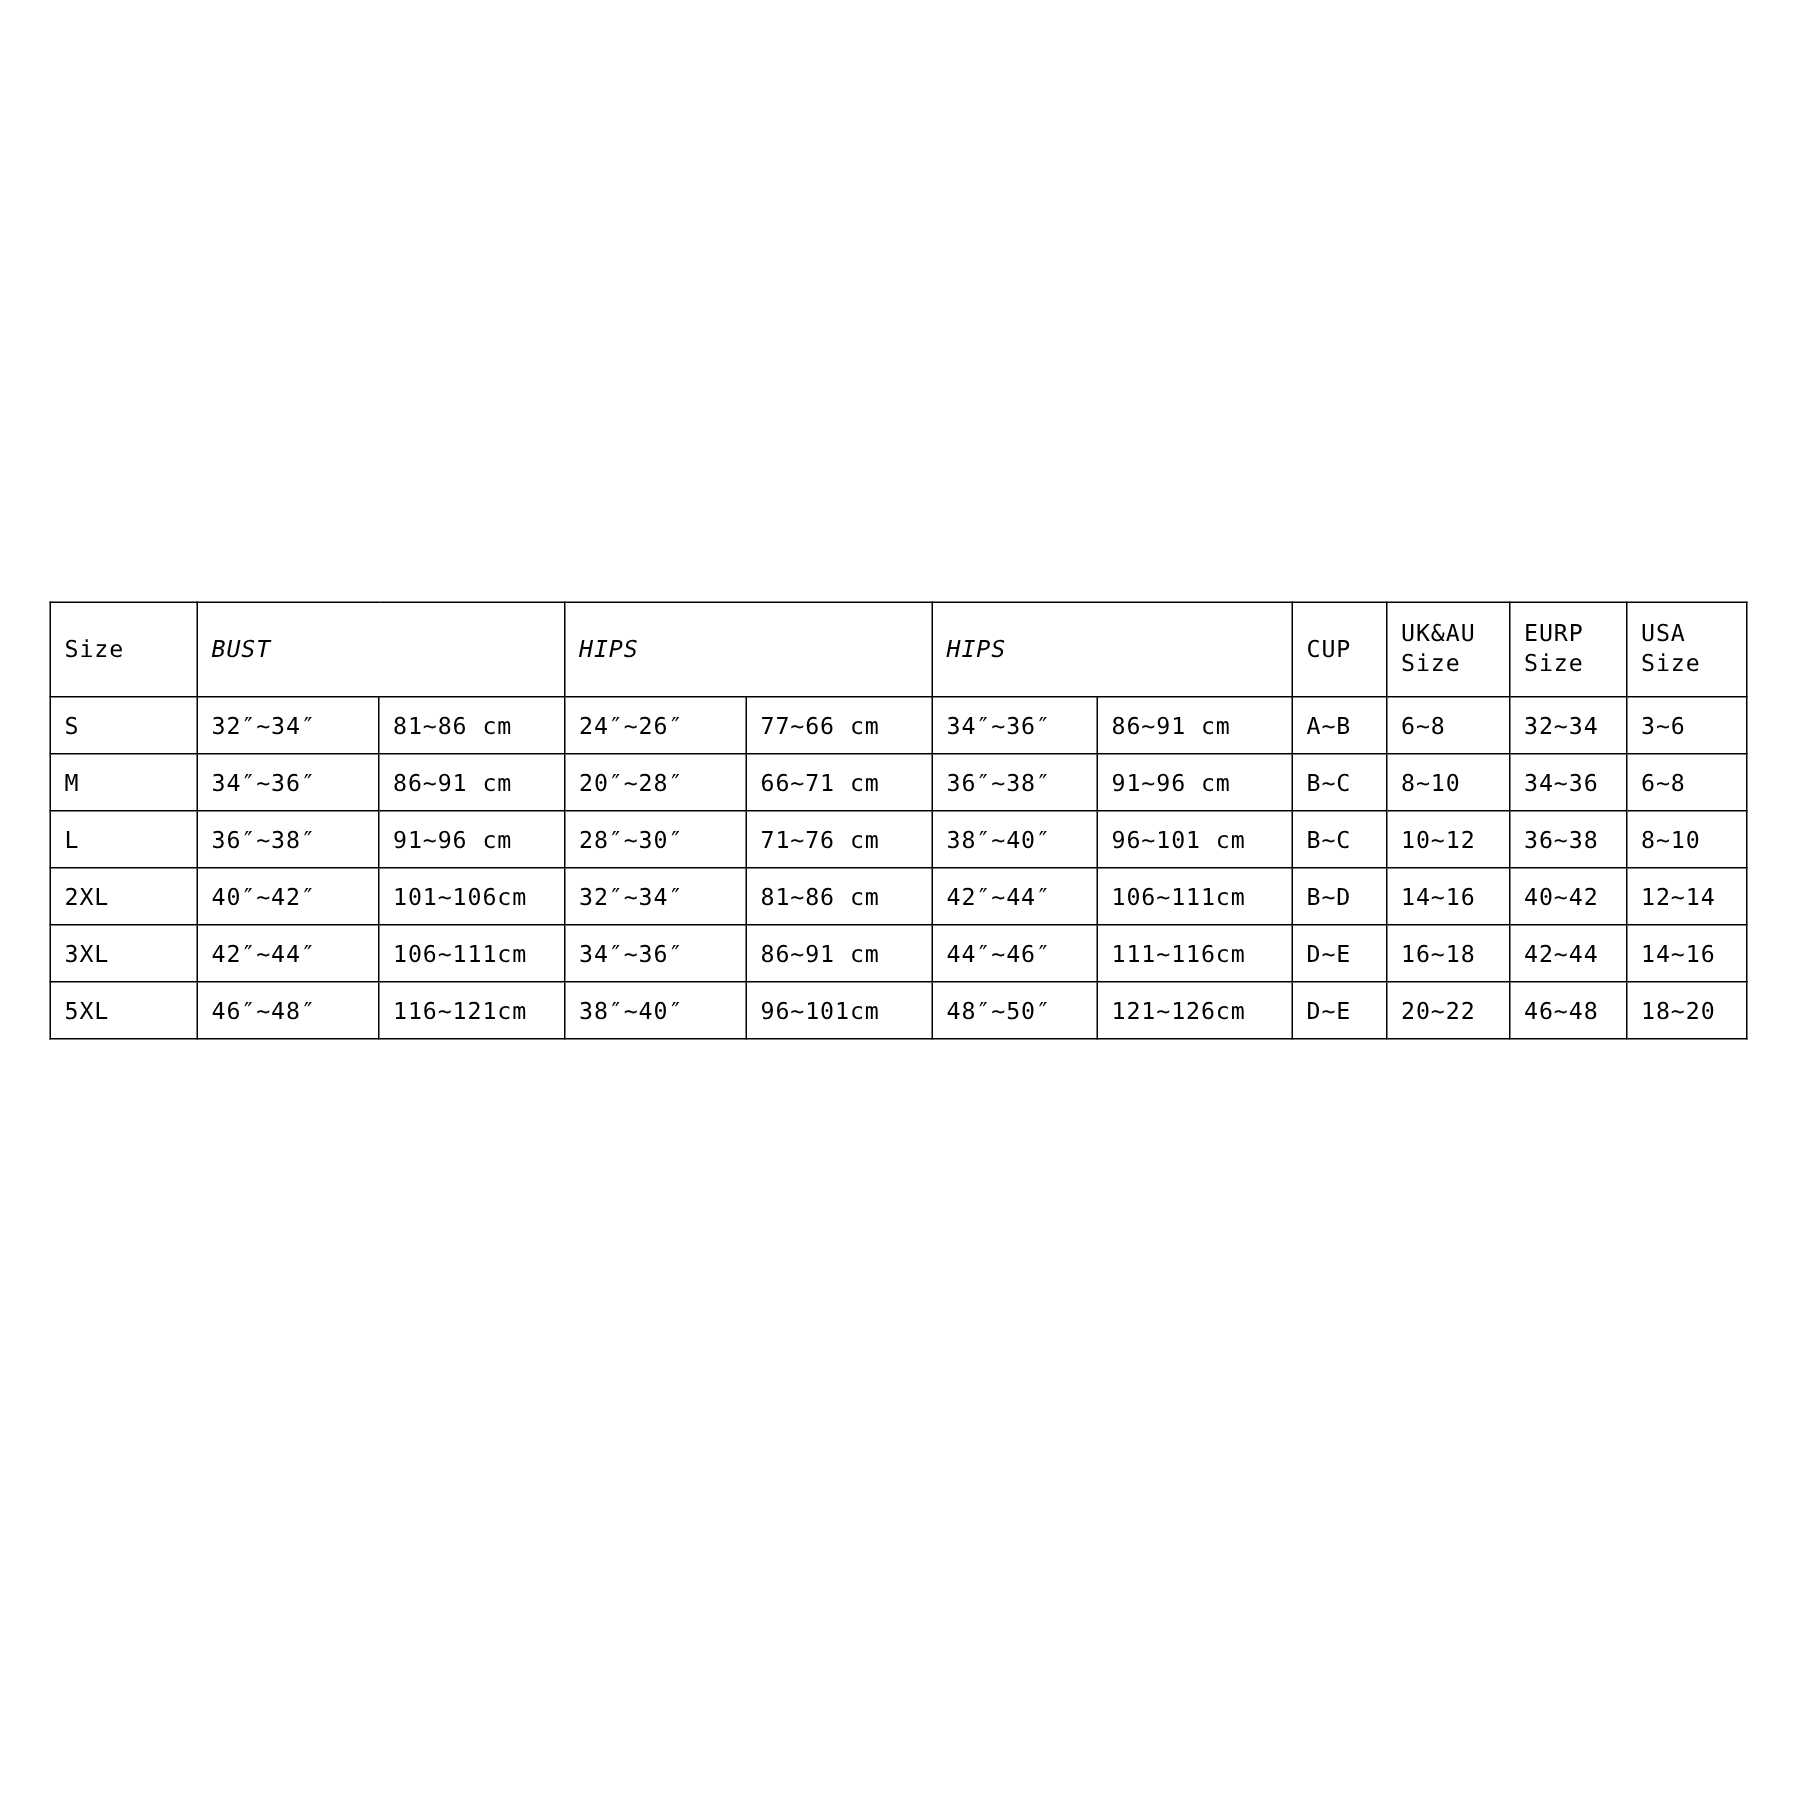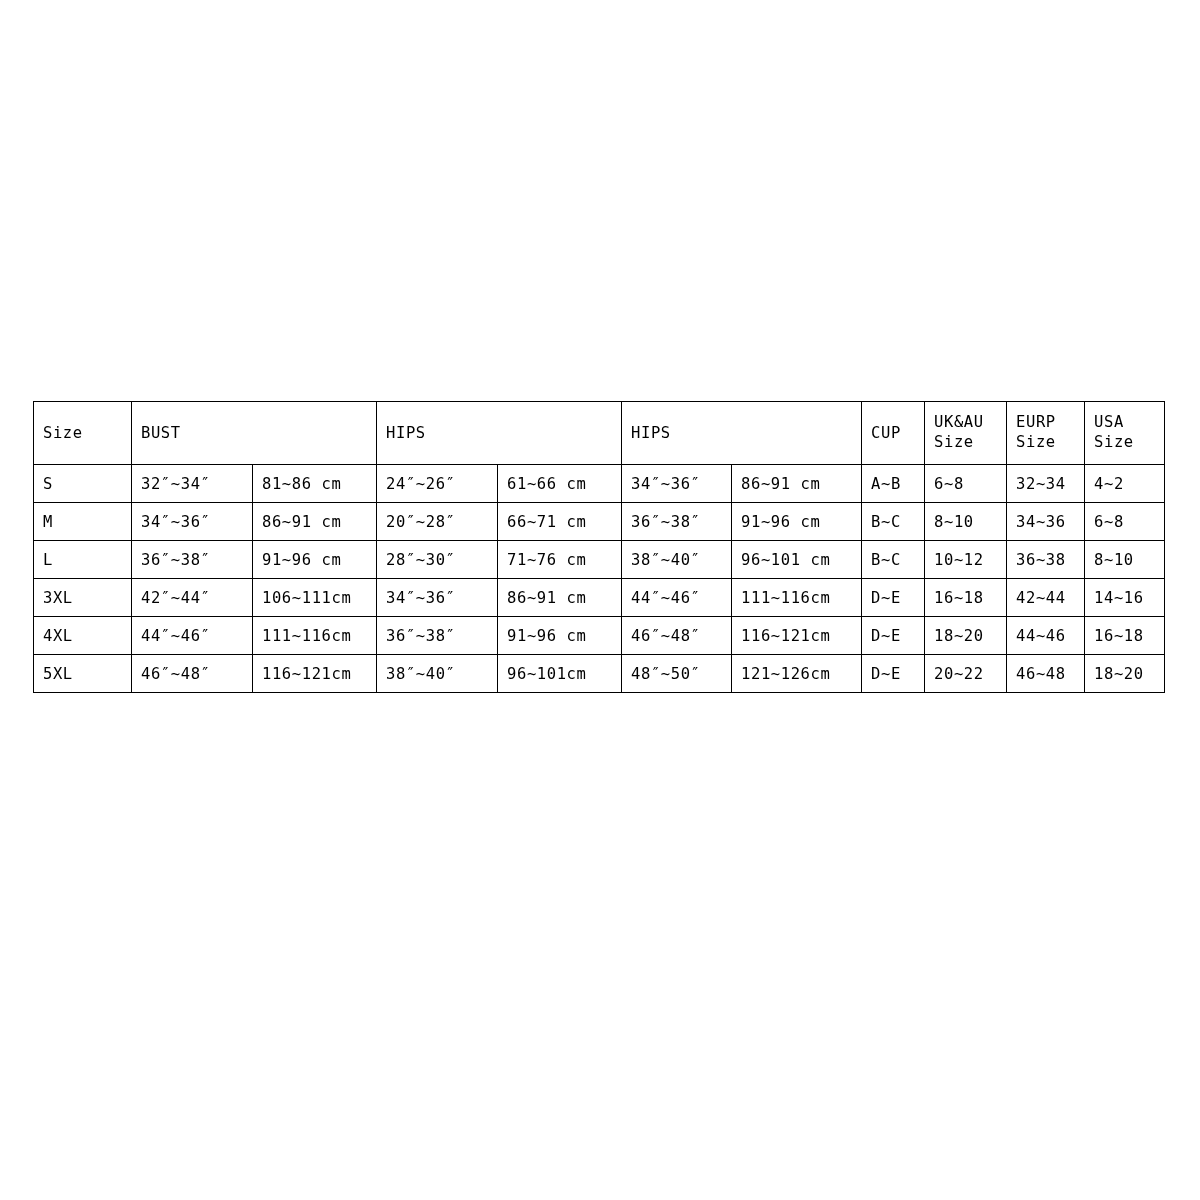--- a/index.html
+++ b/index.html
@@ -55,20 +55,21 @@
   }
   td.size-head {
     text-align: center;
     padding-left: 0;
     letter-spacing: 3px;
   }
   td.group-head {
     text-align: center;
     padding-left: 0;
     letter-spacing: 4px;
+    font-style: italic;
   }
   td.stack {
     line-height: 1.28;
     white-space: normal;
     padding-left: 8px;
   }
   
   col.c-size   { width: 98px; }
   col.c-in     { width: 121px; }
   col.c-cm     { width: 124px; }
@@ -109,27 +110,27 @@
         <td class="stack"><span>UK&amp;AU</span><br><span>Size</span></td>
         <td class="stack"><span>EURP</span><br><span>Size</span></td>
         <td class="stack"><span>USA</span><br><span>Size</span></td>
       </tr>
 
       <tr>
         <td class="size-col">S</td>
         <td>32″~34″</td>
         <td>81~86 cm</td>
         <td>24″~26″</td>
-        <td>61~66 cm</td>
+        <td>77~66 cm</td>
         <td>34″~36″</td>
         <td>86~91 cm</td>
         <td>A~B</td>
         <td>6~8</td>
         <td>32~34</td>
-        <td>4~2</td>
+        <td>3~6</td>
       </tr>
 
       <tr>
         <td class="size-col">M</td>
         <td>34″~36″</td>
         <td>86~91 cm</td>
         <td>20″~28″</td>
         <td>66~71 cm</td>
         <td>36″~38″</td>
         <td>91~96 cm</td>
@@ -147,48 +148,48 @@
         <td>71~76 cm</td>
         <td>38″~40″</td>
         <td>96~101 cm</td>
         <td>B~C</td>
         <td>10~12</td>
         <td>36~38</td>
         <td>8~10</td>
       </tr>
 
 
+      <tr>
+        <td class="size-col">2XL</td>
+        <td>40″~42″</td>
+        <td>101~106cm</td>
+        <td>32″~34″</td>
+        <td>81~86 cm</td>
+        <td>42″~44″</td>
+        <td>106~111cm</td>
+        <td>B~D</td>
+        <td>14~16</td>
+        <td>40~42</td>
+        <td>12~14</td>
+      </tr>
 
       <tr>
         <td class="size-col">3XL</td>
         <td>42″~44″</td>
         <td>106~111cm</td>
         <td>34″~36″</td>
         <td>86~91 cm</td>
         <td>44″~46″</td>
         <td>111~116cm</td>
         <td>D~E</td>
         <td>16~18</td>
         <td>42~44</td>
         <td>14~16</td>
       </tr>
 
-      <tr>
-        <td class="size-col">4XL</td>
-        <td>44″~46″</td>
-        <td>111~116cm</td>
-        <td>36″~38″</td>
-        <td>91~96 cm</td>
-        <td>46″~48″</td>
-        <td>116~121cm</td>
-        <td>D~E</td>
-        <td>18~20</td>
-        <td>44~46</td>
-        <td>16~18</td>
-      </tr>
 
       <tr>
         <td class="size-col">5XL</td>
         <td>46″~48″</td>
         <td>116~121cm</td>
         <td>38″~40″</td>
         <td>96~101cm</td>
         <td>48″~50″</td>
         <td>121~126cm</td>
         <td>D~E</td>

